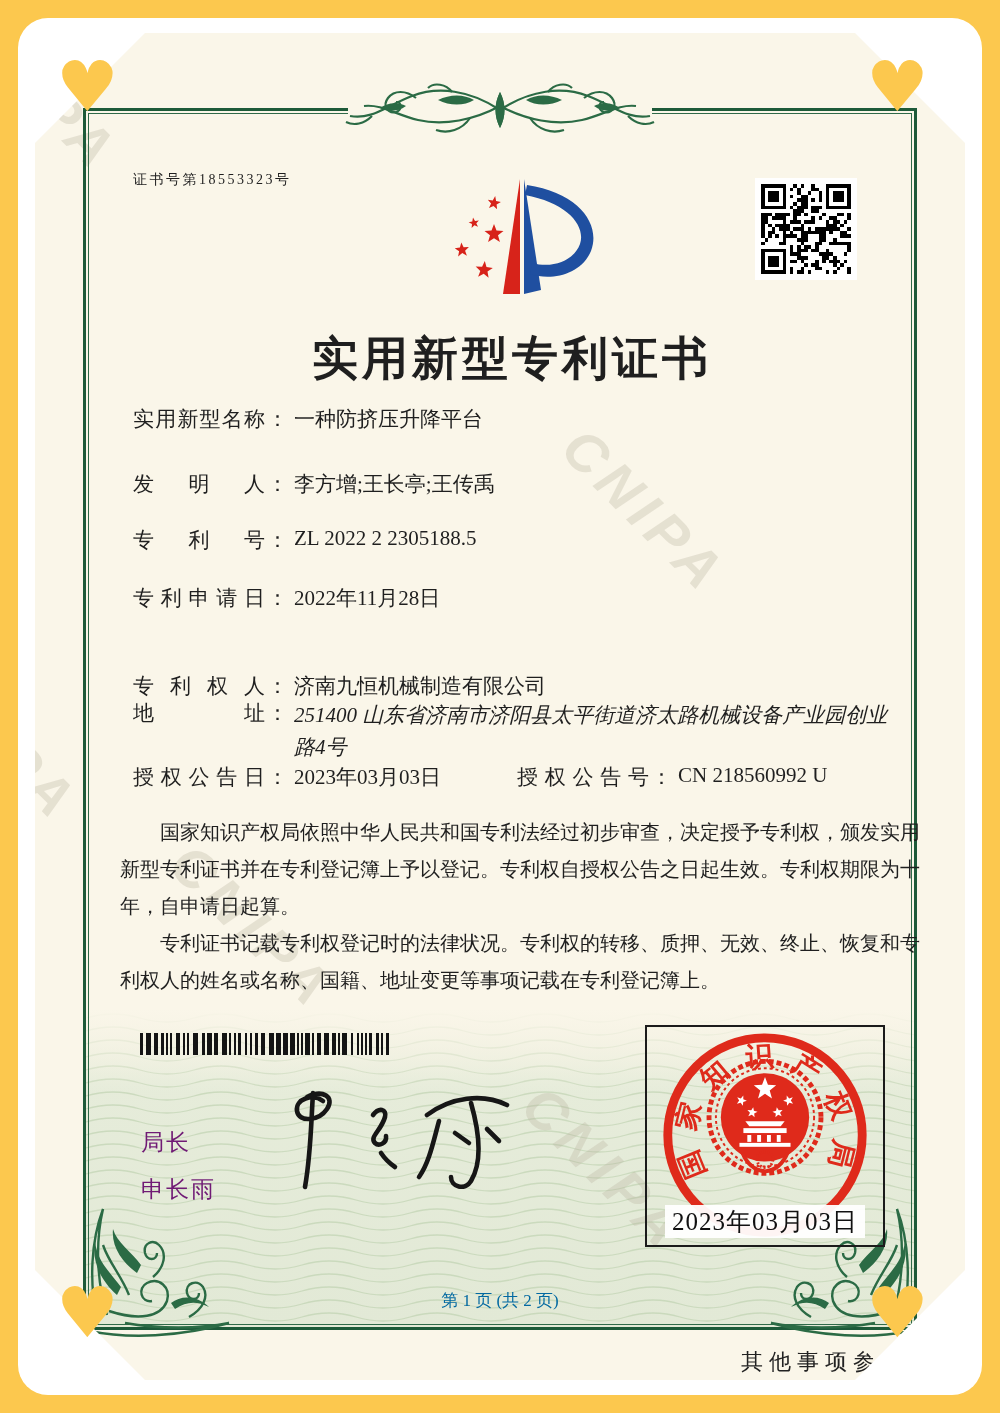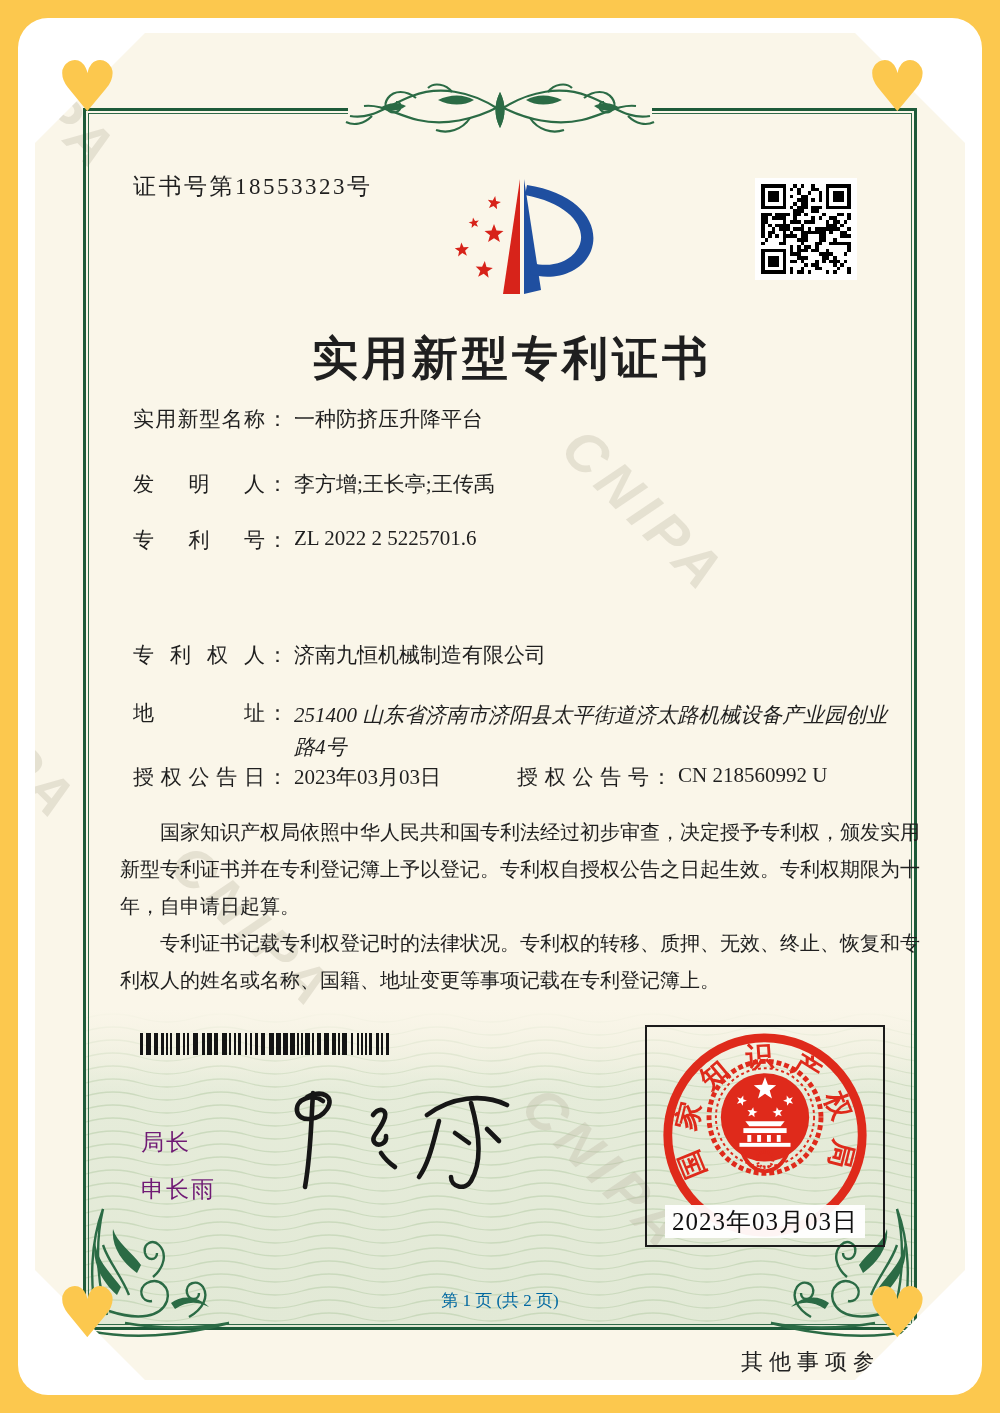--- a/index.html
+++ b/index.html
@@ -32,34 +32,34 @@
 
   .gborder{position:absolute;left:48px;top:75px;width:834px;height:1222px;
            border:3px solid #1d5a39;box-sizing:border-box;}
   .gborder-inner{position:absolute;left:2px;top:2px;right:2px;bottom:2px;border:1px solid #2f6a49;}
 
   .orn-top{position:absolute;left:285px;top:43px;width:360px;height:64px;}
   .orn-corner{position:absolute;width:170px;height:150px;}
   .orn-br{left:716px;top:1158px;}
   .orn-bl{left:44px;top:1158px;transform:scaleX(-1);}
 
-  .certno{position:absolute;left:98px;top:138px;font-size:23px;letter-spacing:2.5px;}
+  .certno{position:absolute;left:98px;top:138px;font-size:14px;letter-spacing:2.5px;}
   .logo{position:absolute;left:385px;top:140px;width:215px;height:130px;}
   .qr{position:absolute;left:720px;top:145px;width:90px;height:90px;background:#ffffff;padding:6px;}
   #qr-svg{display:block;width:90px;height:90px;shape-rendering:crispEdges;}
 
   .title{position:absolute;left:0;top:283px;width:100%;margin:12px;text-align:center;
          font-size:46px;font-weight:bold;letter-spacing:4px;}
 
   .frow{position:absolute;left:98px;font-size:21px;white-space:nowrap;}
   .flabel{display:inline-block;width:132px;text-align:justify;text-align-last:justify;vertical-align:top;}
   .fcolon{display:inline-block;margin:0 6px 0 2px;vertical-align:top;}
   .fvalue{display:inline-block;vertical-align:top;}
   .fvalue.wrap{white-space:normal;width:612px;line-height:32px;font-style:italic;}
-  .r1{top:372px;} .r2{top:437px;} .r3{top:493px;} .r4{top:551px;} .r5{top:608px;font-family:Liberation Mono, monospace;} .r6{top:666px;} .r7{top:730px;}
+  .r1{top:372px;} .r2{top:437px;} .r3{top:493px;} .r4{top:551px;} .r5{top:639px;font-family:Liberation Mono, monospace;} .r6{top:666px;} .r7{top:730px;}
   .grant2{position:absolute;left:384px;top:0;}
 
   .paras{position:absolute;left:85px;top:781px;width:800px;}
   .paras p{margin:0;font-size:20px;line-height:37px;text-align:justify;text-indent:2em;}
 
   .barcode{position:absolute;left:105px;top:1000px;width:258px;height:22px;}
   #bc-svg rect{fill:#141414;}
 
   .director{position:absolute;left:106px;top:1082px;
             font-family:"Liberation Sans","DejaVu Sans",sans-serif;font-size:23px;color:#701a75;letter-spacing:2px;margin-top:12px;}
@@ -415,21 +415,24 @@
 
     <h1 class="title">实用新型专利证书</h1>
 
     <div class="frow r1">
       <span class="flabel">实用新型名称</span><span class="fcolon">：</span><span class="fvalue">一种防挤压升降平台</span>
     </div>
     <div class="frow r2">
       <span class="flabel">发明人</span><span class="fcolon">：</span><span class="fvalue">李方增;王长亭;王传禹</span>
     </div>
     <div class="frow r3">
-      <span class="flabel">专利号</span><span class="fcolon">：</span><span class="fvalue">ZL 2022 2 5225701.6</span>
+      <span class="flabel">专利号</span><span class="fcolon">：</span><span class="fvalue">ZL 2022 2 2305188.5</span>
+    </div>
+    <div class="frow r4">
+      <span class="flabel">专利申请日</span><span class="fcolon">：</span><span class="fvalue">2022年11月28日</span>
     </div>
     <div class="frow r5">
       <span class="flabel">专利权人</span><span class="fcolon">：</span><span class="fvalue">济南九恒机械制造有限公司</span>
     </div>
     <div class="frow r6">
       <span class="flabel">地址</span><span class="fcolon">：</span><span class="fvalue wrap">251400 山东省济南市济阳县太平街道济太路机械设备产业园创业路4号</span>
     </div>
     <div class="frow r7">
       <span class="flabel">授权公告日</span><span class="fcolon">：</span><span class="fvalue">2023年03月03日</span>
       <span class="grant2">

